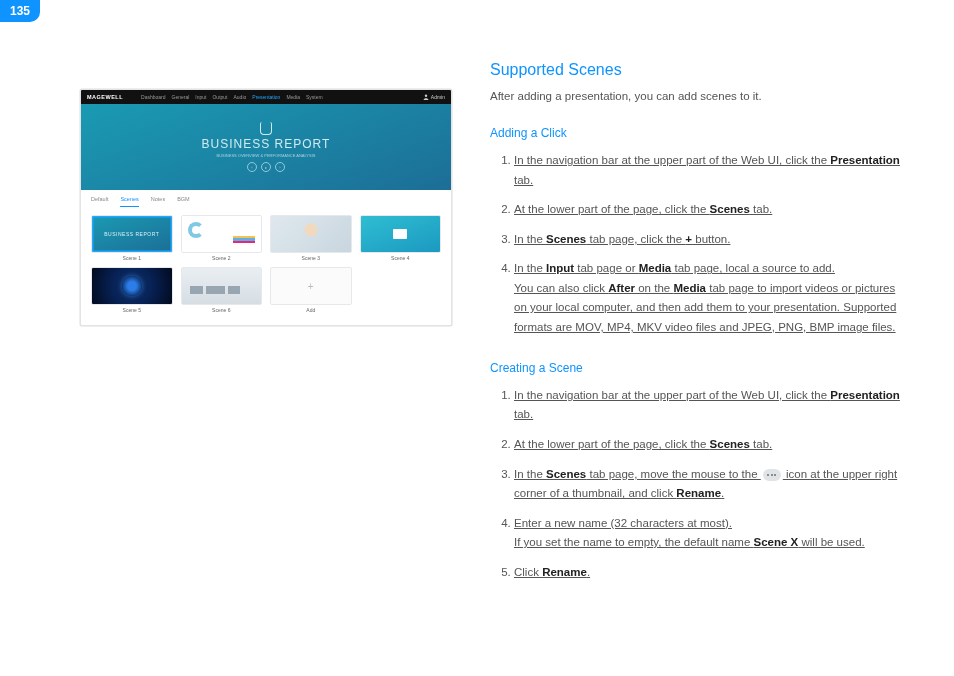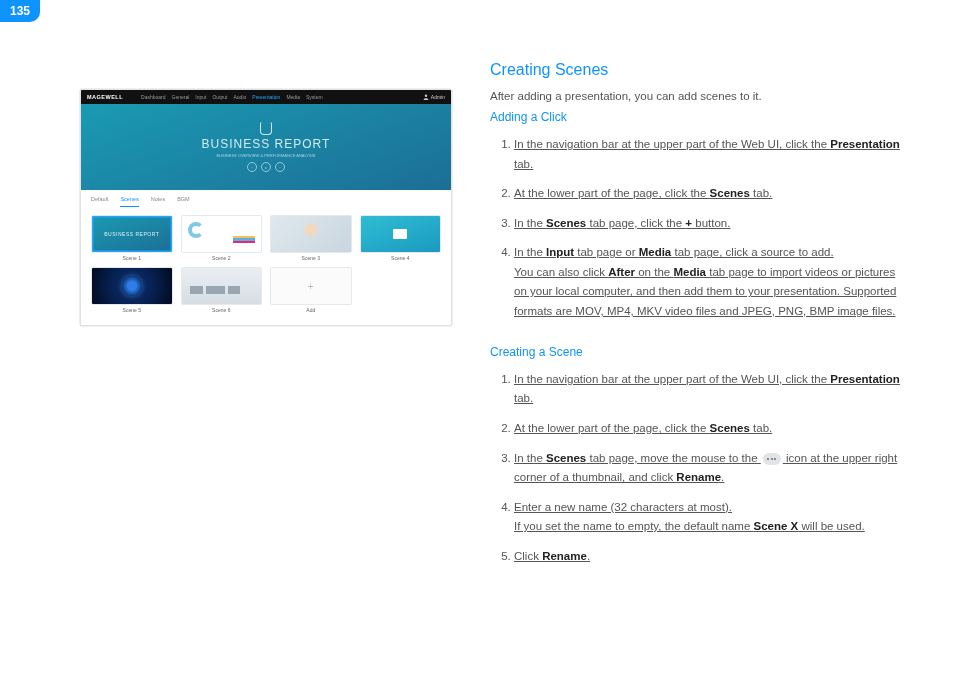--- a/index.html
+++ b/index.html
@@ -101,21 +101,21 @@
   .thumb.t4::before{content:""; width:14px; height:10px; background:#fff; display:block; border-radius:1px;}
   .thumb.t5 { background:radial-gradient(circle at 50% 50%, #0d1b36 0%, #08245a 40%, #020a1f 100%);}
   .thumb.t5::after{content:""; position:absolute; width:20px; height:20px; border-radius:50%; background:radial-gradient(circle,#2d7de8 30%,#0d3a7a 70%); box-shadow:0 0 6px #2d7de8;}
   .thumb.t6 { background:linear-gradient(180deg,#e9eef2,#d6dee4);}
   .thumb.t6::after{content:""; position:absolute; left:8px; right:8px; bottom:10px; height:8px; background:linear-gradient(90deg,#97a6b0 0 20%, transparent 20% 25%, #97a6b0 25% 55%, transparent 55% 60%, #97a6b0 60% 80%, transparent 80%);}
   .thumb.add{ background:#fbfbfb; font-size:10px; color:#bbb;}
 
   
   .doc { flex: 1; font-size: 11.5px; line-height: 1.7; color:#444; padding-top:2px;}
   h2 { color:#0f93ff; font-weight:400; font-size:16px; margin:0 0 4px;}
-  .intro { color:#555;}
+  .intro { margin-bottom:16px; color:#555;}
   h3 { color:#0f93ff; font-weight:400; font-size:12px; margin:0 0 8px;}
   ol { margin:0 0 20px 0; padding-left: 24px;}
   li { margin-bottom:10px; color:#555;text-decoration:underline;}
   b { color:#222; font-weight:600;}
   .dots-icon {
     display:inline-flex; align-items:center; justify-content:center;
     width:18px; height:12px; border-radius:7px; background:#e1e4e7;
     vertical-align:middle; margin:0 2px; gap:1.5px;
   }
   .dots-icon i{ width:2px; height:2px; background:#6b7075; border-radius:50%; display:block;}
@@ -196,36 +196,36 @@
         <div class="tile">
           <div class="thumb add">+</div>
           <div class="tlabel">Add</div>
         </div>
         <div class="tile"></div>
       </div>
     </div>
   </div>
 
   <div class="doc">
-    <h2>Creating Scenes</h2>
+    <h2>Supported Scenes</h2>
     <div class="intro">After adding a presentation, you can add scenes to it.</div>
 
     <h3>Adding a Click</h3>
     <ol>
       <li>
         <span>In the navigation bar at the upper part of the Web UI, click the </span><b>Presentation</b><span> tab.</span>
       </li>
       <li>
         <span>At the lower part of the page, click the </span><b>Scenes</b><span> tab.</span>
       </li>
       <li>
         <span>In the </span><b>Scenes</b><span> tab page, click the </span><b>+</b><span> button.</span>
       </li>
       <li>
-        <span>In the </span><b>Input</b><span> tab page or </span><b>Media</b><span> tab page, click a source to add.</span><br>
+        <span>In the </span><b>Input</b><span> tab page or </span><b>Media</b><span> tab page, local a source to add.</span><br>
         <span>You can also click </span><b>After</b><span> on the </span><b>Media</b><span> tab page to import videos or pictures on your local computer, and then add them to your presentation. Supported formats are MOV, MP4, MKV video files and JPEG, PNG, BMP image files.</span>
       </li>
     </ol>
 
     <h3>Creating a Scene</h3>
     <ol>
       <li>
         <span>In the navigation bar at the upper part of the Web UI, click the </span><b>Presentation</b><span> tab.</span>
       </li>
       <li>

